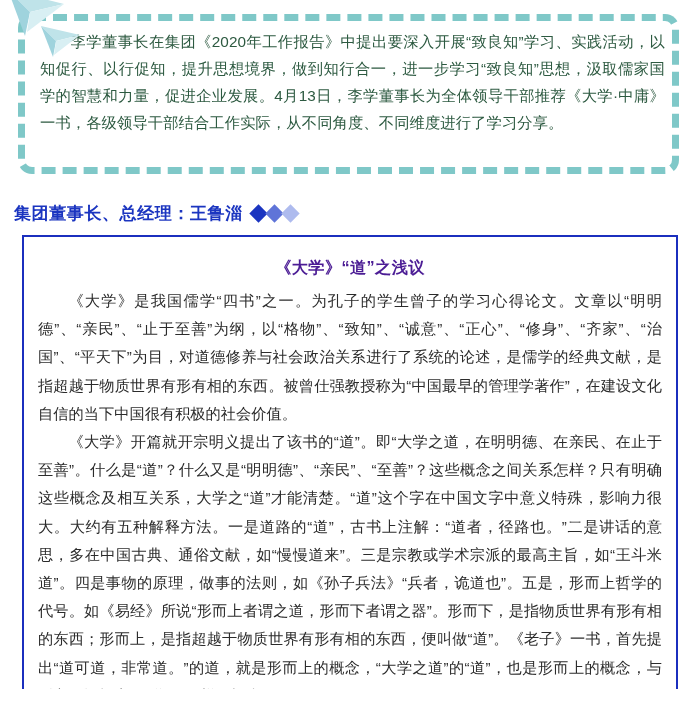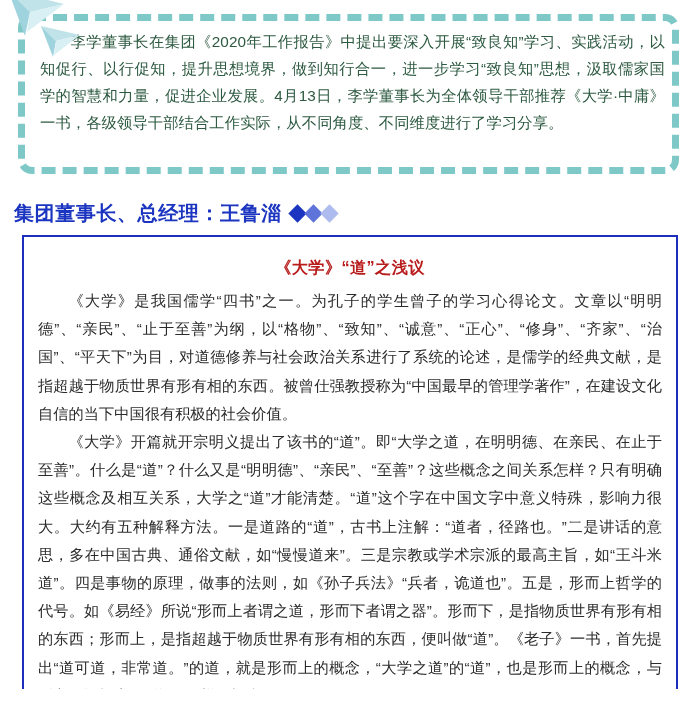--- a/index.html
+++ b/index.html
@@ -54,21 +54,21 @@
   .plane-2 { left: 40px; top: 24px;  }
 
   
   .section-head {
     margin: 26px 0 0 14px;
     display: flex;
     align-items: center;
     height: 26px;
   }
   .section-head-text {
-    font-size: 20px;
+    font-size: 17px;
     font-weight: bold;
     color: #1b35c0;
     letter-spacing: 0.6px;
     white-space: nowrap;
   }
   .diamonds {
     display: inline-flex;
     align-items: center;
     margin-left: 9px;
     gap: 1px;
@@ -91,21 +91,21 @@
     box-sizing: border-box;
     background: #ffffff;
     height: 454px;
     overflow: hidden;
     padding: 16px 14px 0 14px;
   }
   .article-title {
     text-align: center;
     font-size: 16.2px;
     font-weight: bold;
-    color: #b91c1c;
+    color: #4c1d95;
     margin: 4px 0 8px 0;
     letter-spacing: 0.4px;
   }
   .article-para {
     font-size: 15.2px;
     line-height: 28.2px;
     color: #2b2b2b;
     text-align: justify;
     text-indent: 2em;
     margin: 0;

